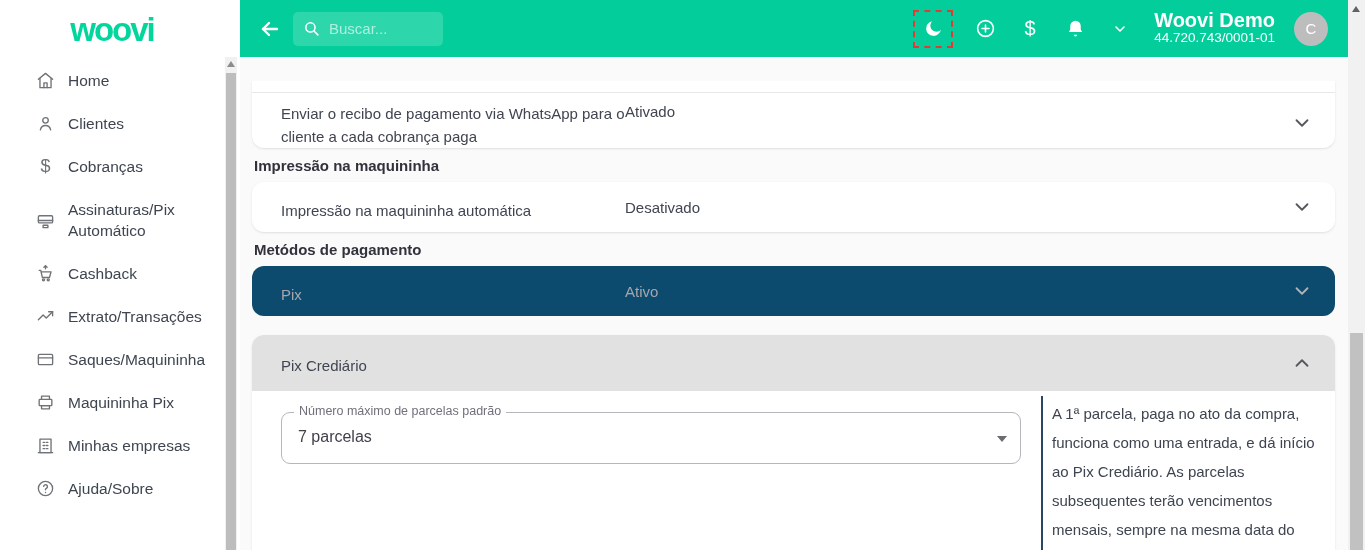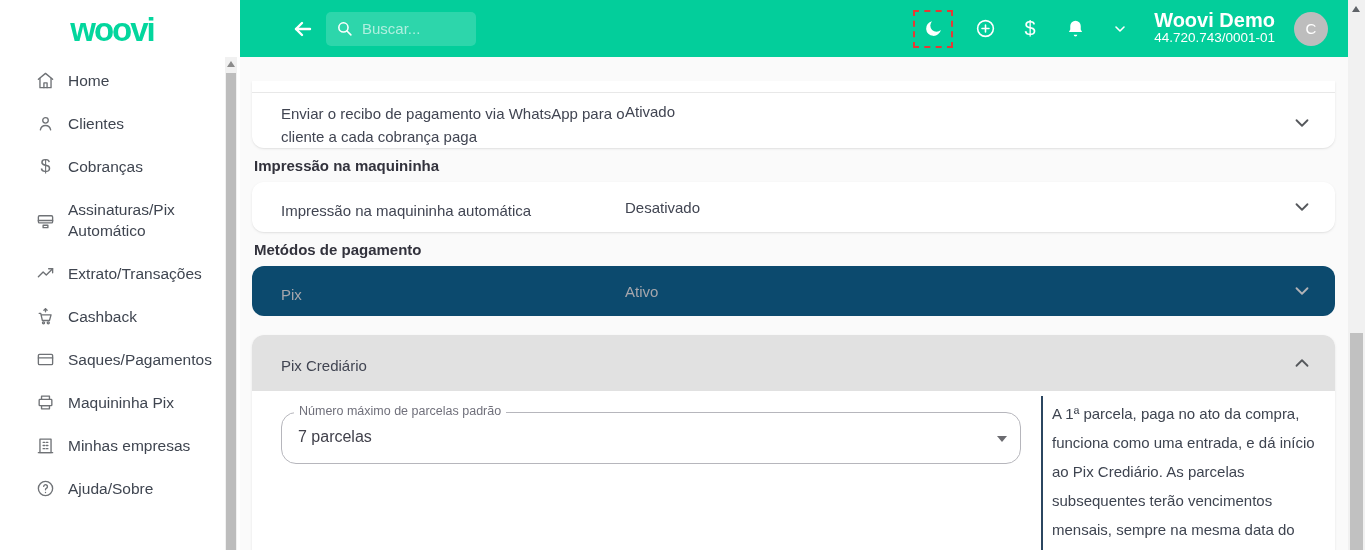--- a/index.html
+++ b/index.html
@@ -18,21 +18,21 @@
   .nav li .dollar-glyph { flex:0 0 auto; width:19px; text-align:center; color:#6f7276; font-size:18px; font-weight:500; }
 
   
   .side-scroll { position:absolute; left:225px; top:57px; width:12px; height:493px; background:#f1f1f1; }
   .side-scroll .arrow-up { position:absolute; top:4px; left:2px; width:0; height:0;
         border-left:4px solid transparent; border-right:4px solid transparent; border-bottom:6px solid #8c8c8c; }
   .side-scroll .thumb { position:absolute; top:16px; left:1px; width:10px; height:477px; background:#bdbdbd; }
 
   
   .topbar { position:absolute; left:240px; top:0; width:1108px; height:57px; background:#03ce9b; z-index:2;
-            display:flex; align-items:center;padding-left:33px; }
+            display:flex; align-items:center; }
   .back-btn { margin-left:15px; width:30px; height:30px; display:flex; align-items:center; justify-content:center; cursor:pointer; }
   .back-btn svg { width:24px; height:24px; stroke:#ffffff; stroke-width:2.4; fill:none; stroke-linecap:round; stroke-linejoin:round; }
   .search-box { margin-left:8px; width:150px; height:34px; background:rgba(255,255,255,0.17); border-radius:5px;
                 display:flex; align-items:center; padding:0 10px; gap:9px; }
   .search-box svg { width:17px; height:17px; stroke:#ffffff; stroke-width:2.2; fill:none; stroke-linecap:round; }
   .search-box input { background:transparent; border:none; outline:none; width:100px; font-size:15px; color:#ffffff;
                       font-family:"Liberation Sans", sans-serif; }
   .search-box input::placeholder { color:rgba(255,255,255,0.62); }
 
   .topbar-right { position:absolute; right:20px; top:0; height:57px; display:flex; align-items:center; gap:19px; }
@@ -79,21 +79,21 @@
   .card-pix { top:185px; height:50px; border-radius:12px; background:#0c4a6e; box-shadow:none;text-align:center; }
   .card-pix .lbl, .card-pix .val { top:17px; color:#a6a6ac; }
   .card-pix .chev svg { stroke:#b2b2b6; }
 
   .card-crediario { top:254px; height:239px; border-radius:12px 12px 0 0; overflow:hidden; }
   .cred-header { position:relative; height:56px; background:#e1e1e1; }
   .cred-header .lbl { top:19px; }
   .cred-body { position:relative; height:183px; background:#ffffff; }
 
   .select-field { position:absolute; left:29px; top:21px; width:740px; height:52px; border:1px solid #b6b6bc;
-                  border-radius:15px; background:#ffffff; cursor:pointer; }
+                  border-radius:9px; background:#ffffff; cursor:pointer; }
   .select-field .flabel { position:absolute; top:-9px; left:12px; background:#ffffff; padding:0 5px;
                   font-size:12.5px; color:#70707b; }
   .select-field .fvalue { position:absolute; left:16px; top:15px; font-size:16px; color:#41414b; }
   .select-field .caret { position:absolute; right:13px; top:23px; width:0; height:0;
                   border-left:5.5px solid transparent; border-right:5.5px solid transparent; border-top:6.5px solid #6b6b70; }
 
   .desc-panel { position:absolute; left:789px; top:5px; width:294px; border-left:2px solid #2b4660;
                 padding:3px 6px 0 9px; font-size:15px; line-height:29px; color:#3e4450; }
 </style>
 </head>
@@ -126,41 +126,41 @@
       <li>
         <svg viewBox="0 0 24 24">
             <rect x="3" y="6" width="18" height="9" rx="1.5"></rect>
             <path d="M3 12h18"></path>
             <path d="M9 18h6v3H9z"></path>
           </svg>
         <span>Assinaturas/Pix Automático</span>
       </li>
       <li>
         <svg viewBox="0 0 24 24">
-            <path d="M3 16l6-6 4 4 8-8"></path>
-            <path d="M16 6h5v5"></path>
-          </svg>
-        <span>Extrato/Transações</span>
-      </li>
-      <li>
-        <svg viewBox="0 0 24 24">
             <path d="M4 8h2l2 9h9l2-7H7"></path>
             <circle cx="9.5" cy="20" r="1.3"></circle>
             <circle cx="15.5" cy="20" r="1.3"></circle>
             <path d="M12 6V2.5"></path>
             <path d="M10 4.2 12 2.3l2 1.9"></path>
           </svg>
         <span>Cashback</span>
       </li>
       <li>
         <svg viewBox="0 0 24 24">
+            <path d="M3 16l6-6 4 4 8-8"></path>
+            <path d="M16 6h5v5"></path>
+          </svg>
+        <span>Extrato/Transações</span>
+      </li>
+      <li>
+        <svg viewBox="0 0 24 24">
             <rect x="3" y="5.5" width="18" height="13" rx="1.5"></rect>
             <path d="M3 10h18"></path>
           </svg>
-        <span>Saques/Pagamentos</span>
+        <span>Saques/Maquininha</span>
       </li>
       <li>
         <svg viewBox="0 0 24 24">
             <path d="M7 8V4h10v4"></path>
             <rect x="4" y="8" width="16" height="8" rx="1"></rect>
             <path d="M7 16h10v4H7z"></path>
           </svg>
         <span>Maquininha Pix</span>
       </li>
       <li>

